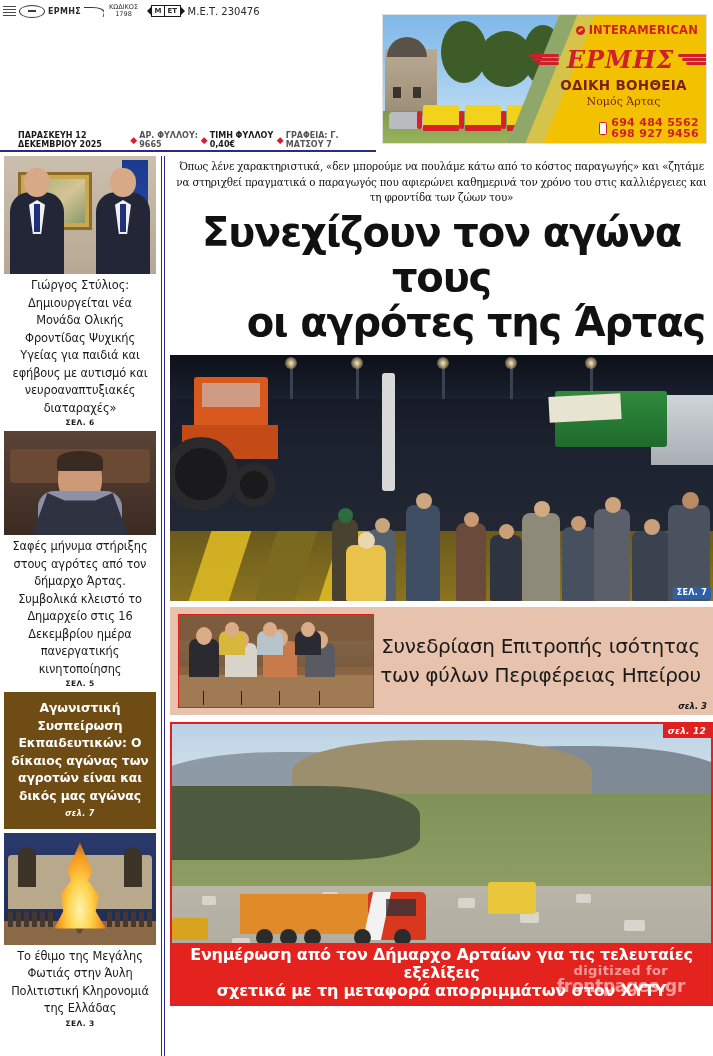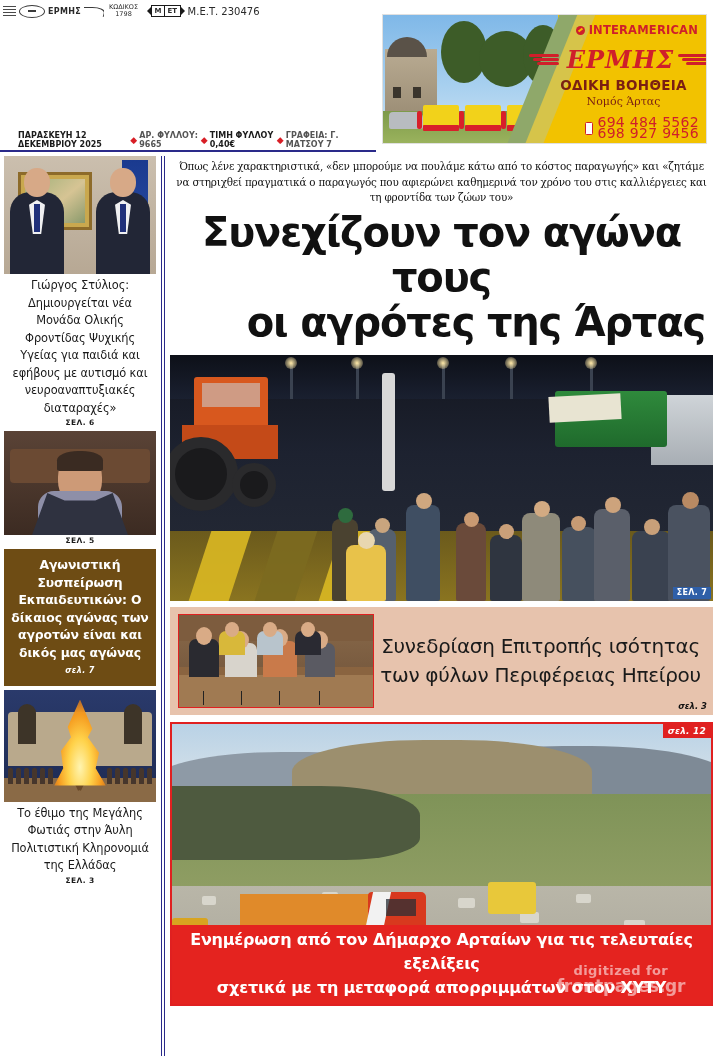--- a/index.html
+++ b/index.html
@@ -113,21 +113,21 @@
     color:#cf1f2a; font-weight:bold; font-size:24px; font-style:italic;
     font-family:"DejaVu Serif", serif; letter-spacing:1px; display:inline-block; position:relative;
   }
   .wing { position:absolute; top:9px; width:34px; height:13px; }
   .wing i { position:absolute; left:0; height:2.6px; background:#cf1f2a; border-radius:2px; }
   .wing.l { left:-38px; } .wing.r { right:-38px; }
   .ad-odiki { text-align:center; color:#7a1f12; font-weight:bold; font-size:13.5px; margin-top:4px; letter-spacing:.3px; }
   .ad-nomos { text-align:center; color:#7a1f12; font-size:11px; margin-top:2px; font-family:"DejaVu Serif",serif; }
   .ad-phones { position:absolute; right:7px; bottom:6px; display:flex; align-items:center; gap:4px; }
   .ad-phoneicon { width:8px; height:13px; border:1.4px solid #cf1f2a; border-radius:1.5px; background:#fff; }
-  .ad-phonenums { color:#cf1f2a; font-weight:normal; font-size:14px; line-height:11px; letter-spacing:.3px; }
+  .ad-phonenums { color:#cf1f2a; font-weight:bold; font-size:11px; line-height:11px; letter-spacing:.3px; }
 
   
   .leftcol {
     position:absolute; left:0; top:156px; width:160px; height:900px;
     padding:0 4px; text-align:center;
   }
   .col-rule {
     position:absolute; left:161px; top:156px; width:4px; height:900px;
     border-left:1.2px solid #2a2a8a; border-right:1.2px solid #2a2a8a;
   }
@@ -262,21 +262,21 @@
   .bp-wheel { position:absolute; bottom:58px; width:17px; height:17px; border-radius:50%; background:#2b2b2b; }
   .bp-loader { position:absolute; left:316px; bottom:90px; width:48px; height:32px; background:#e8c83a; border-radius:3px; }
   .bp-exc { position:absolute; left:0; bottom:64px; width:36px; height:22px; background:#d8a420; border-radius:3px; }
   .sel-badge-red {
     position:absolute; right:0; top:0; background:#e02020; color:#fff;
     font-size:9px; font-weight:bold; padding:2px 5px; letter-spacing:.2px; font-style:italic;
   }
   .botcap {
     position:absolute; left:0; right:0; bottom:0;
     background:#e4231f; color:#fff; text-align:center;
-    font-weight:bold; font-size:16px; line-height:24px;
+    font-weight:bold; font-size:16px; line-height:18px;
     padding:3px 4px 4px; letter-spacing:-.2px;
   }
   .watermark {
     position:absolute; right:26px; bottom:8px; text-align:center;
     color:rgba(255,255,255,.55); font-weight:bold; pointer-events:none;
   }
   .watermark .w1 { font-size:13px; letter-spacing:.4px; }
   .watermark .w2 { font-size:17px; letter-spacing:-.3px; margin-top:-2px; }
 </style>
 </head>
@@ -412,20 +412,21 @@
     </div>
 
     <div class="side-item">
       <div class="side-photo ph2">
         <div class="chairback"></div>
         <div class="head2"></div>
         <div class="hair"></div>
         <div class="torso"></div>
         <div class="jacket"></div>
       </div>
+      <div class="side-cap">Σαφές μήνυμα στήριξης στους αγρότες από τον δήμαρχο Άρτας. Συμβολικά κλειστό το Δημαρχείο στις 16 Δεκεμβρίου ημέρα πανεργατικής κινητοποίησης</div>
       <div class="side-sel">ΣΕΛ. 5</div>
     </div>
 
     <div class="side-item">
       <div class="side-box">
         <div>Αγωνιστική Συσπείρωση Εκπαιδευτικών: Ο δίκαιος αγώνας των αγροτών είναι και δικός μας αγώνας</div>
         <div class="side-sel">σελ. 7</div>
       </div>
     </div>
 

